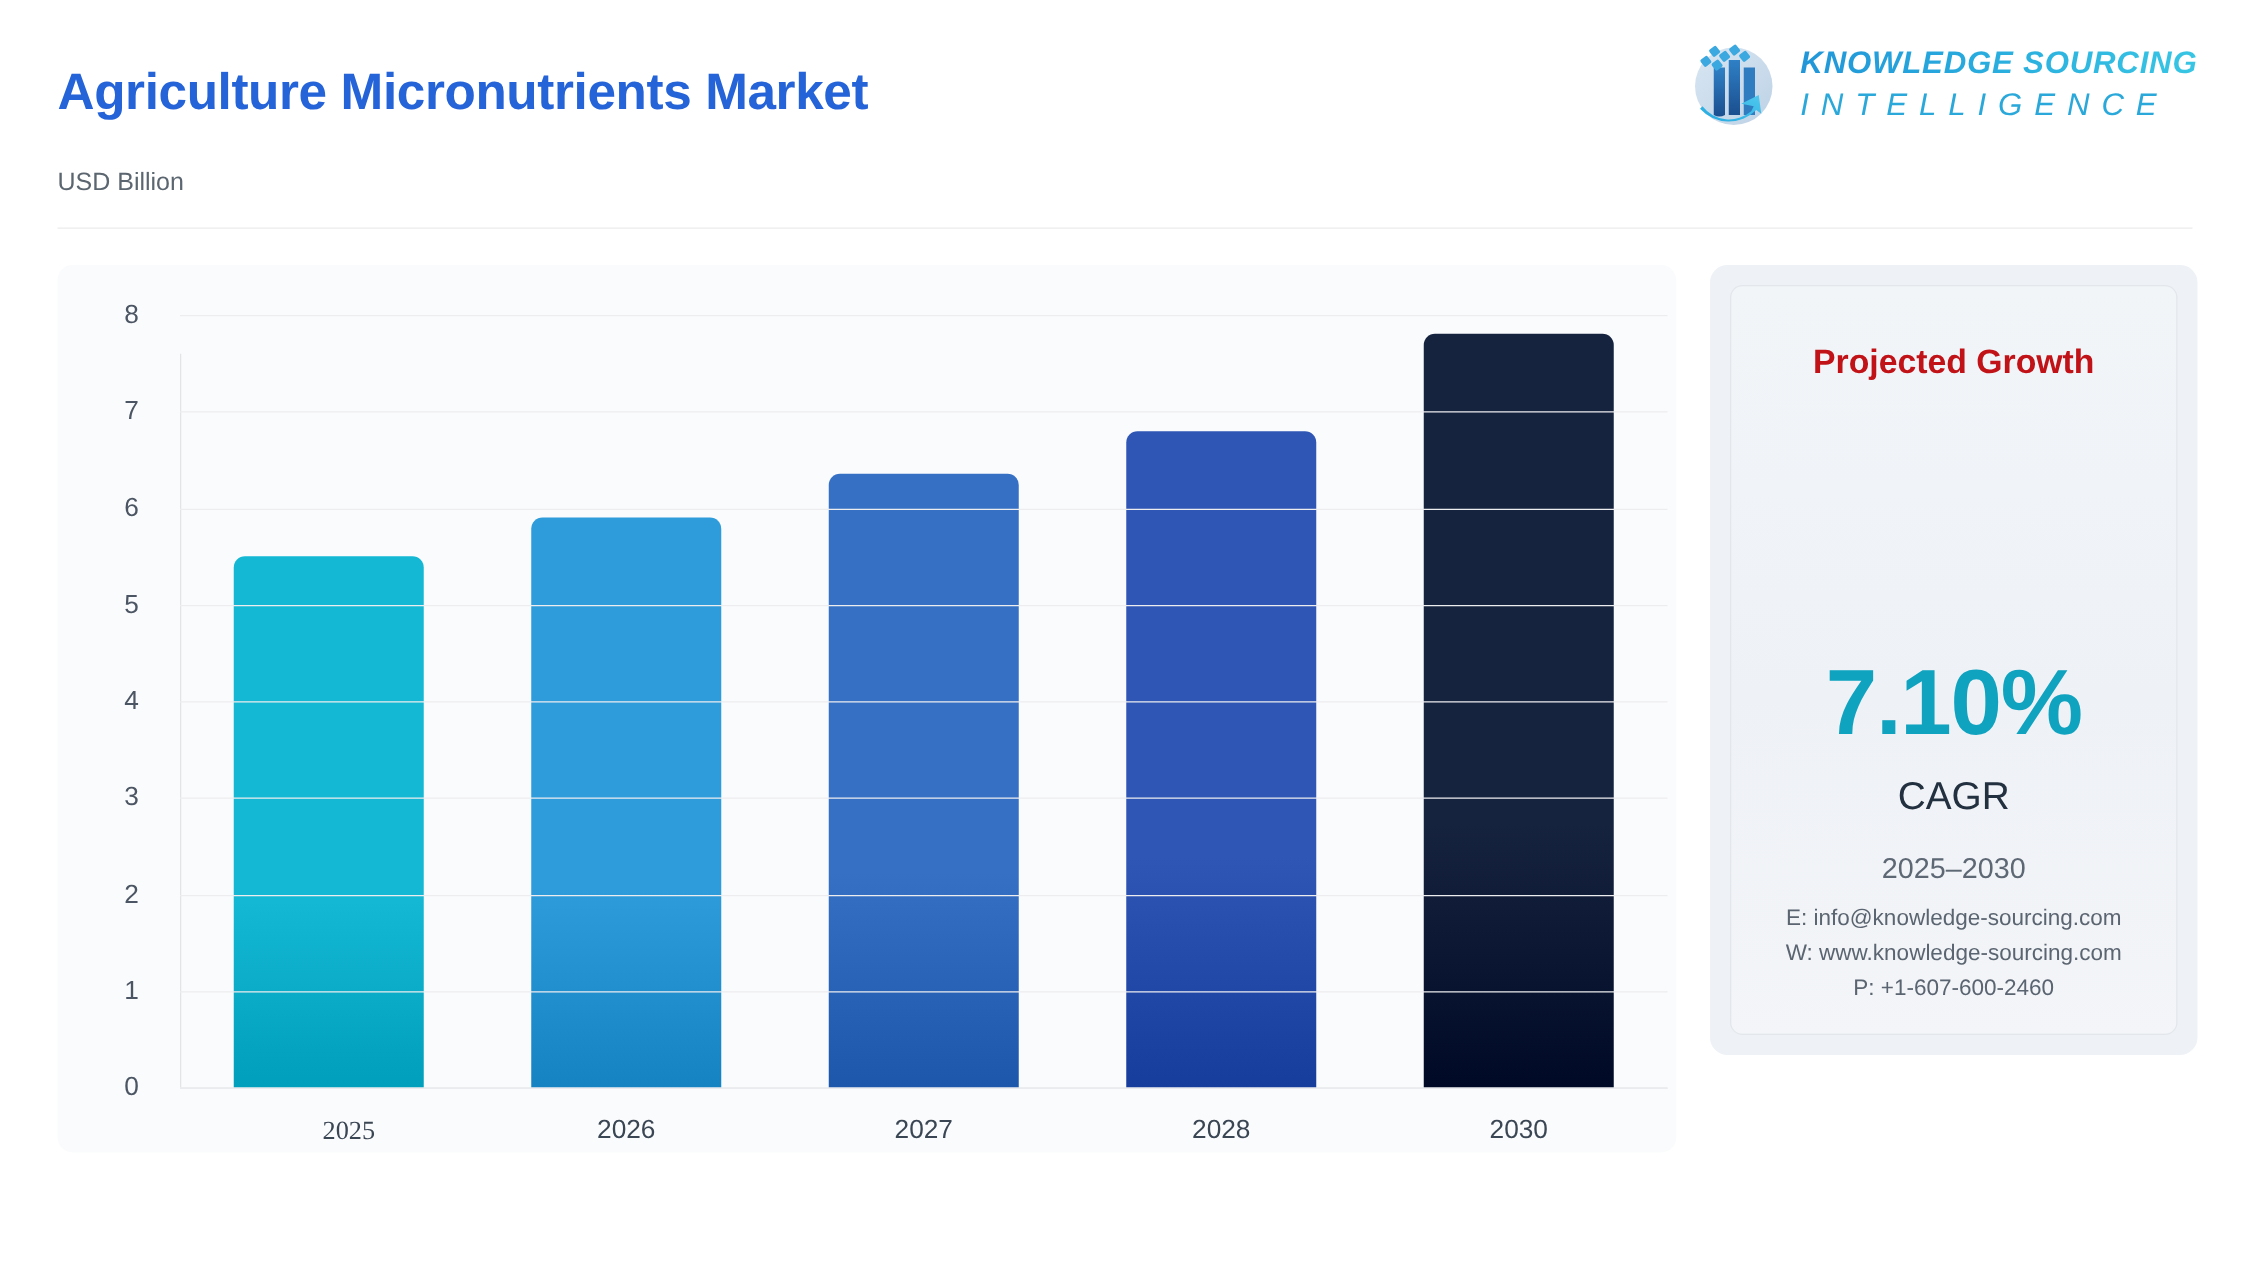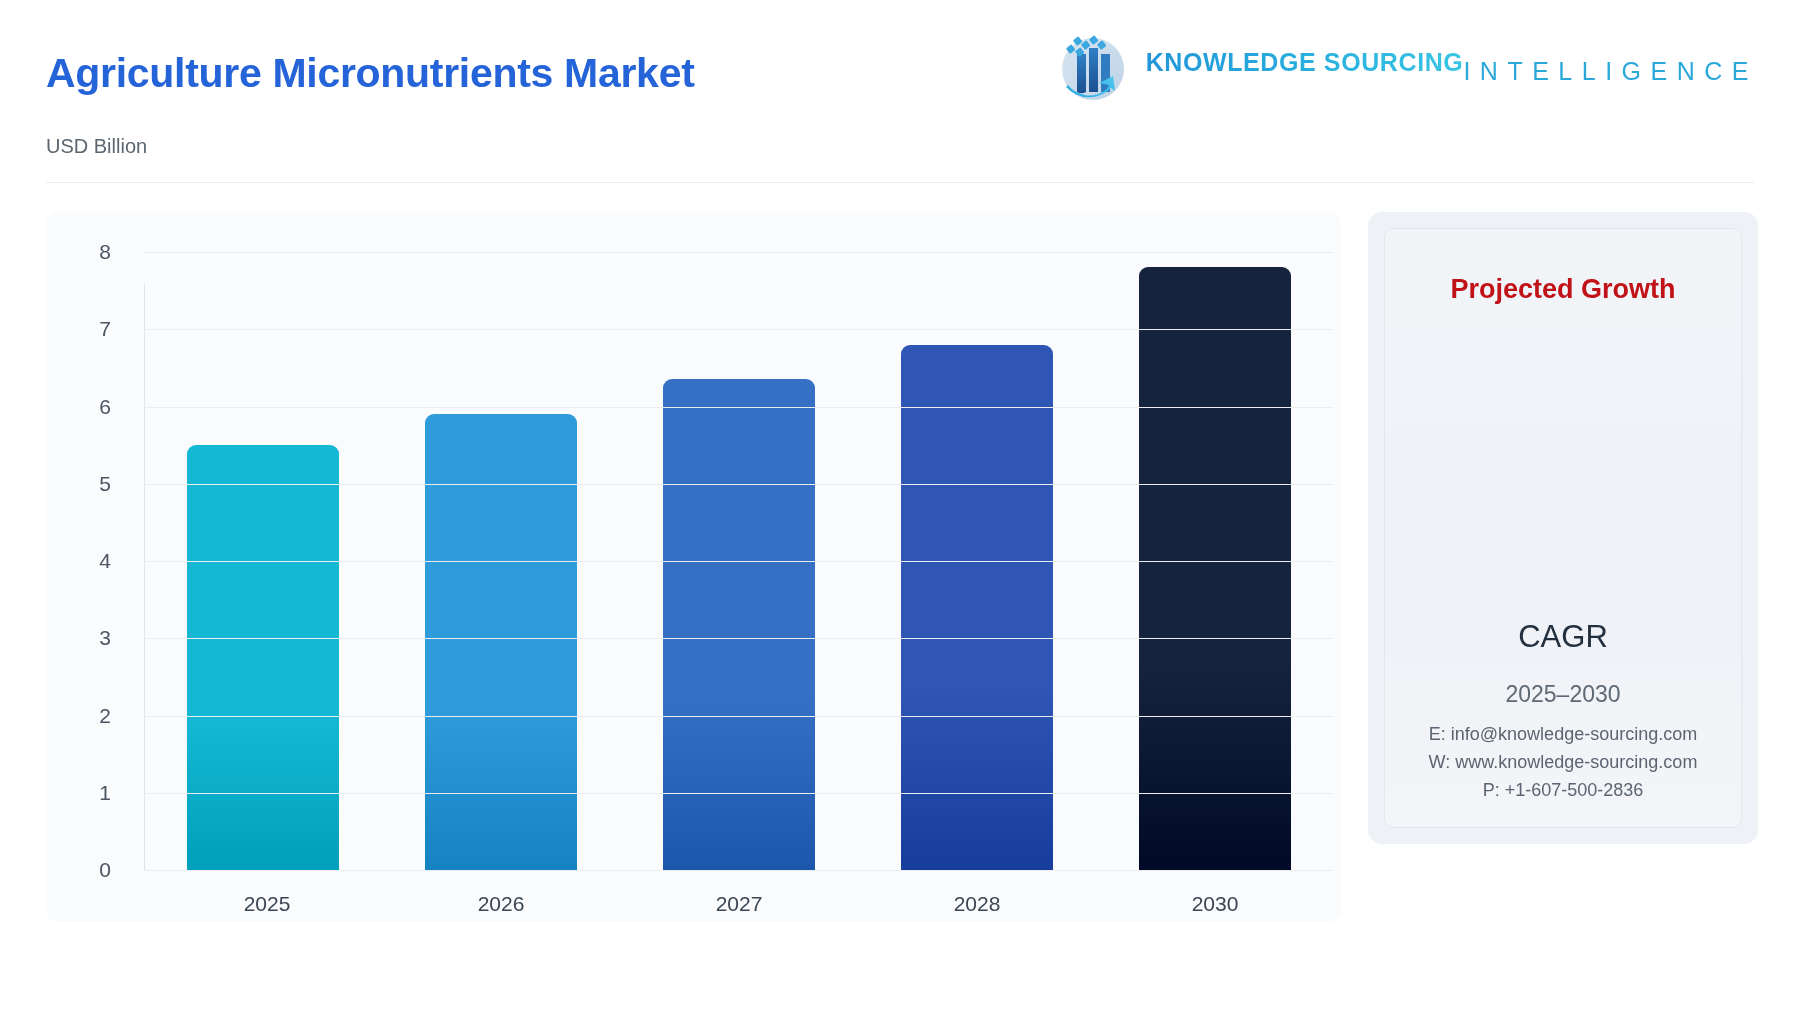--- a/index.html
+++ b/index.html
@@ -23,21 +23,21 @@
     font-size: 20px; color: #5c6670; font-weight: 400;
   }
   .header-rule {
     position: absolute; left: 46px; top: 182px; width: 1708px; height: 1px;
     background: #ececec;
   }
 
   
   .logo { position: absolute; right: 42px; top: 28px; display: flex; align-items: center; gap: 14px; }
   .logo-mark { width: 78px; height: 78px; flex: 0 0 78px; }
-  .logo-text { display: flex; flex-direction: row; line-height: 1; }
+  .logo-text { display: flex; flex-direction: column; line-height: 1; font-style: italic; }
   .logo-line1 {
     font-size: 25px; font-weight: 700; letter-spacing: 0.6px;
     background: linear-gradient(90deg, #2196d8 0%, #27a9dd 40%, #38c6e4 100%);
     -webkit-background-clip: text; background-clip: text; color: transparent;
     white-space: nowrap;
   }
   .logo-line2 {
     margin-top: 9px;
     font-size: 25px; font-weight: 400; letter-spacing: 9.5px; color: #2aa8da;
     white-space: nowrap;
@@ -204,35 +204,36 @@
         <div class="gridline" style="top: 349px;"></div>
         <div class="ytick-label" style="top: 349px;">4</div>
         <div class="gridline" style="top: 271.75px;"></div>
         <div class="ytick-label" style="top: 271.75px;">5</div>
         <div class="gridline" style="top: 194.5px;"></div>
         <div class="ytick-label" style="top: 194.5px;">6</div>
         <div class="gridline" style="top: 117.25px;"></div>
         <div class="ytick-label" style="top: 117.25px;">7</div>
         <div class="gridline" style="top: 40px;"></div>
         <div class="ytick-label" style="top: 40px;">8</div>
-        <div class="xtick-label" style="left: 102px; width: 238px;">2025</div>
+        <div class="xtick-label" style="left: 114px; width: 238px; font-family: Liberation Serif, serif;">2025</div>
         <div class="xtick-label" style="left: 336px; width: 238px;">2026</div>
         <div class="xtick-label" style="left: 574px; width: 238px;">2027</div>
         <div class="xtick-label" style="left: 812px; width: 238px;">2028</div>
         <div class="xtick-label" style="left: 1050px; width: 238px;">2030</div>
       </div>
   </div>
 
 
   <div class="cagr-panel">
     <div class="cagr-inner">
       <div class="cagr-heading">Projected Growth</div>
+      <div class="cagr-value">7.10%</div>
       <div class="cagr-label">CAGR</div>
       <div class="cagr-period">2025–2030</div>
       <div class="contact">
         <div>E: info@knowledge-sourcing.com</div>
         <div>W: www.knowledge-sourcing.com</div>
-        <div>P: +1-607-500-2836</div>
+        <div>P: +1-607-600-2460</div>
       </div>
     </div>
   </div>
 
 </div>
 
 </body></html>

